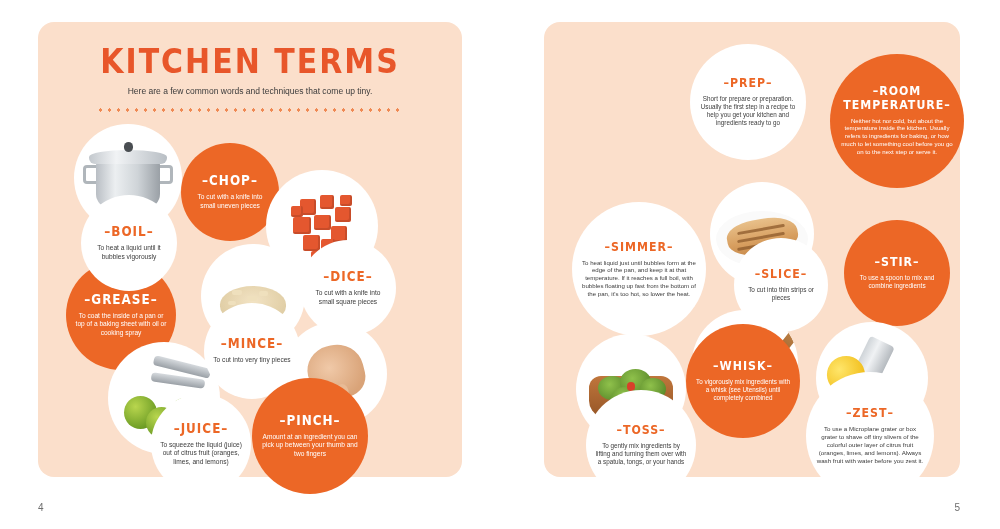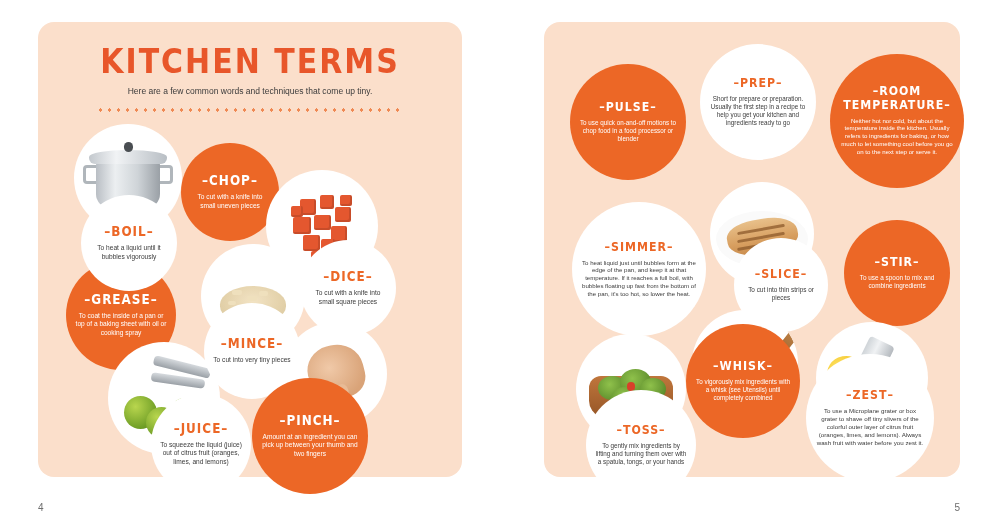--- a/index.html
+++ b/index.html
@@ -397,29 +397,25 @@
         <div class="term-desc" style="font-size:6.6px;">Amount at an ingredient you can pick up between your thumb and two fingers</div>
       </div>
 
     </div>
     <div class="page-number">4</div>
   </div>
 
   <div class="page page-right">
     <div class="page-inner">
 
-      <div class="bubble white" style="left:156px; top:22px; width:116px; height:116px;">
+      <div class="bubble white" style="left:146px; top:22px; width:116px; height:116px;">
         <div class="term-name" style="font-size:11px;">–PREP–</div>
         <div class="term-desc" style="font-size:6.3px;">Short for prepare or preparation. Usually the first step in a recipe to help you get your kitchen and ingredients ready to go</div>
       </div>
 
-      <div class="bubble term" style="left:26px; top:42px; width:116px; height:116px;">
-        <div class="term-name" style="font-size:11px;">–PULSE–</div>
-        <div class="term-desc" style="font-size:6.3px;">To use quick on-and-off motions to chop food in a food processor or blender</div>
-      </div>
 
       <div class="bubble term" style="left:286px; top:32px; width:134px; height:134px;">
         <div class="term-name" style="font-size:11px; line-height:1.15;">–ROOM TEMPERATURE–</div>
         <div class="term-desc" style="font-size:6.1px;">Neither hot nor cold, but about the temperature inside the kitchen. Usually refers to ingredients for baking, or how much to let something cool before you go on to the next step or serve it.</div>
       </div>
 
       <div class="bubble white" style="left:28px; top:180px; width:134px; height:134px;">
         <div class="term-name" style="font-size:11px;">–SIMMER–</div>
         <div class="term-desc" style="font-size:6.1px;">To heat liquid just until bubbles form at the edge of the pan, and keep it at that temperature. If it reaches a full boil, with bubbles floating up fast from the bottom of the pan, it's too hot, so lower the heat.</div>
       </div>
@@ -474,21 +470,21 @@
 
       <div class="bubble photo" style="left:272px; top:300px; width:112px; height:112px;">
         <div class="photo-art">
           <div class="grater"></div>
           <div class="lemon"></div>
           <div class="zest-bit" style="left:50%; top:70%;"></div>
           <div class="zest-bit" style="left:58%; top:75%;"></div>
           <div class="zest-bit" style="left:44%; top:78%;"></div>
         </div>
       </div>
-      <div class="bubble white" style="left:262px; top:332px; width:128px; height:128px; z-index:3;">
+      <div class="bubble white" style="left:262px; top:350px; width:128px; height:128px; z-index:3;">
         <div class="term-name" style="font-size:11px;">–ZEST–</div>
         <div class="term-desc" style="font-size:6.2px;">To use a Microplane grater or box grater to shave off tiny slivers of the colorful outer layer of citrus fruit (oranges, limes, and lemons). Always wash fruit with water before you zest it.</div>
       </div>
 
     </div>
     <div class="page-number">5</div>
   </div>
 
 </div>
 

